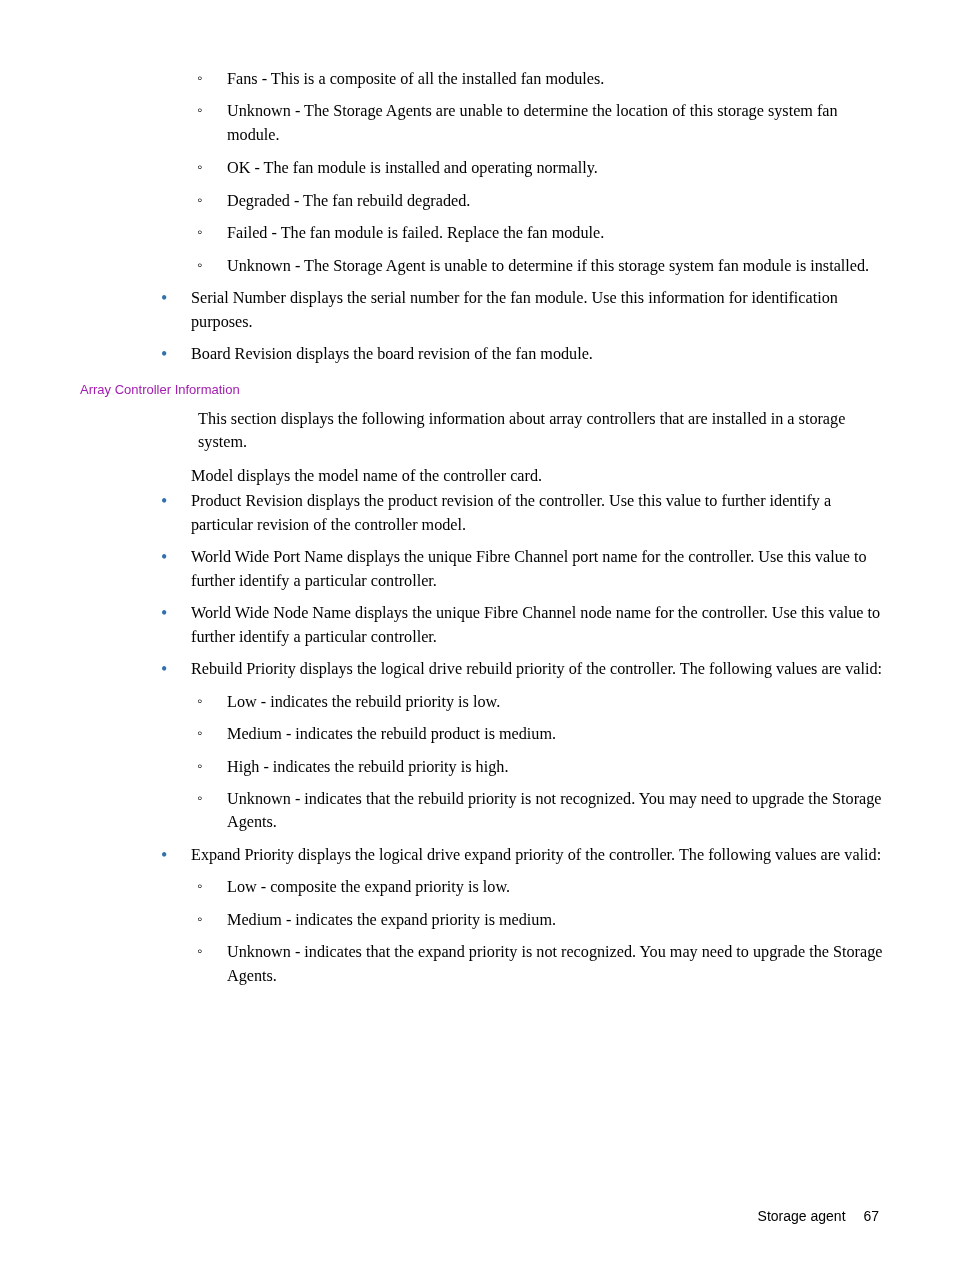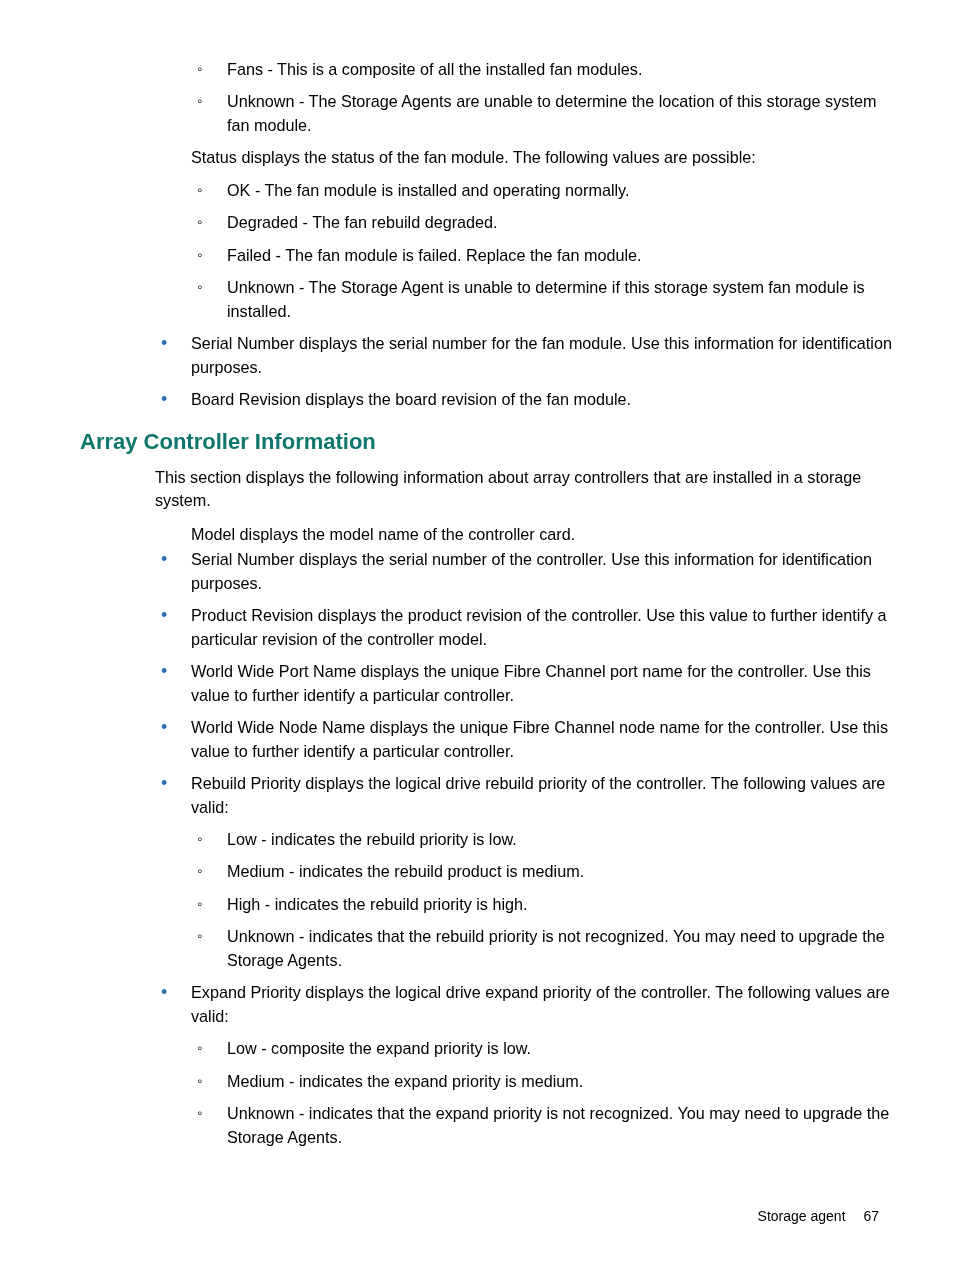--- a/index.html
+++ b/index.html
@@ -13,22 +13,23 @@
     color: #000000;
     line-height: 1.45;
     position: relative;
   }
   .page {
     padding: 58px 60px 0 80px;
     box-sizing: border-box;
   }
   ul.level1 {
     list-style: none;
-    margin: 0 0 0 75px;
+    margin: 10px 0 0 75px;
     padding: 0;
+    font-family: Liberation Serif, serif;
   }
   ul.level1 > li {
     position: relative;
     padding: 0 0 0 36px;
     margin: 0 0 9px 0;
   }
   ul.level1 > li::before {
     content: "•";
     position: absolute;
     left: 6px;
@@ -50,27 +51,28 @@
   ul.level2 > li::before {
     content: "◦";
     position: absolute;
     left: 6px;
     top: 0;
     color: #000000;
     font-size: 15px;
     line-height: 1.45;
   }
   .section-heading {
-    color: #0f766e;
-    font-size: 22px;
-    font-weight: 700;
+    color: #a21caf;
+    font-size: 13px;
+    font-weight: 400;
     margin: 14px 0 8px 0;
   }
   .intro {
-    margin: 0 0 10px 75px;
+    margin: 0 0 10px 118px;
+    font-family: Liberation Serif, serif;
   }
   .footer {
     position: absolute;
     right: 75px;
     bottom: 45px;
     font-size: 14px;
     color: #000000;
   }
   .footer .pagenum {
     margin-left: 14px;
@@ -91,39 +93,37 @@
     </li>
   </ul>
 
   <style>
     ul.level1 > li:first-child::before { content: ""; }
     ul.level1 > li:first-child { padding-left:36px; margin-bottom:2px;}
   </style>
 
   <ul class="level1">
     <li>
-      <span>Status displays the status of the fan module. The following values are possible:</span>
       <ul class="level2">
         <li>OK - The fan module is installed and operating normally.</li>
         <li>Degraded - The fan rebuild degraded.</li>
         <li>Failed - The fan module is failed. Replace the fan module.</li>
         <li>Unknown - The Storage Agent is unable to determine if this storage system fan module is installed.</li>
       </ul>
     </li>
     <li>Serial Number displays the serial number for the fan module. Use this information for identification purposes.</li>
     <li>Board Revision displays the board revision of the fan module.</li>
   </ul>
 
   <h2 class="section-heading">Array Controller Information</h2>
 
   <p class="intro">This section displays the following information about array controllers that are installed in a storage system.</p>
 
   <ul class="level1">
     <li>Model displays the model name of the controller card.</li>
-    <li>Serial Number displays the serial number of the controller. Use this information for identification purposes.</li>
     <li>Product Revision displays the product revision of the controller. Use this value to further identify a particular revision of the controller model.</li>
     <li>World Wide Port Name displays the unique Fibre Channel port name for the controller. Use this value to further identify a particular controller.</li>
     <li>World Wide Node Name displays the unique Fibre Channel node name for the controller. Use this value to further identify a particular controller.</li>
     <li>
       <span>Rebuild Priority displays the logical drive rebuild priority of the controller. The following values are valid:</span>
       <ul class="level2">
         <li>Low - indicates the rebuild priority is low.</li>
         <li>Medium - indicates the rebuild product is medium.</li>
         <li>High - indicates the rebuild priority is high.</li>
         <li>Unknown - indicates that the rebuild priority is not recognized. You may need to upgrade the Storage Agents.</li>

